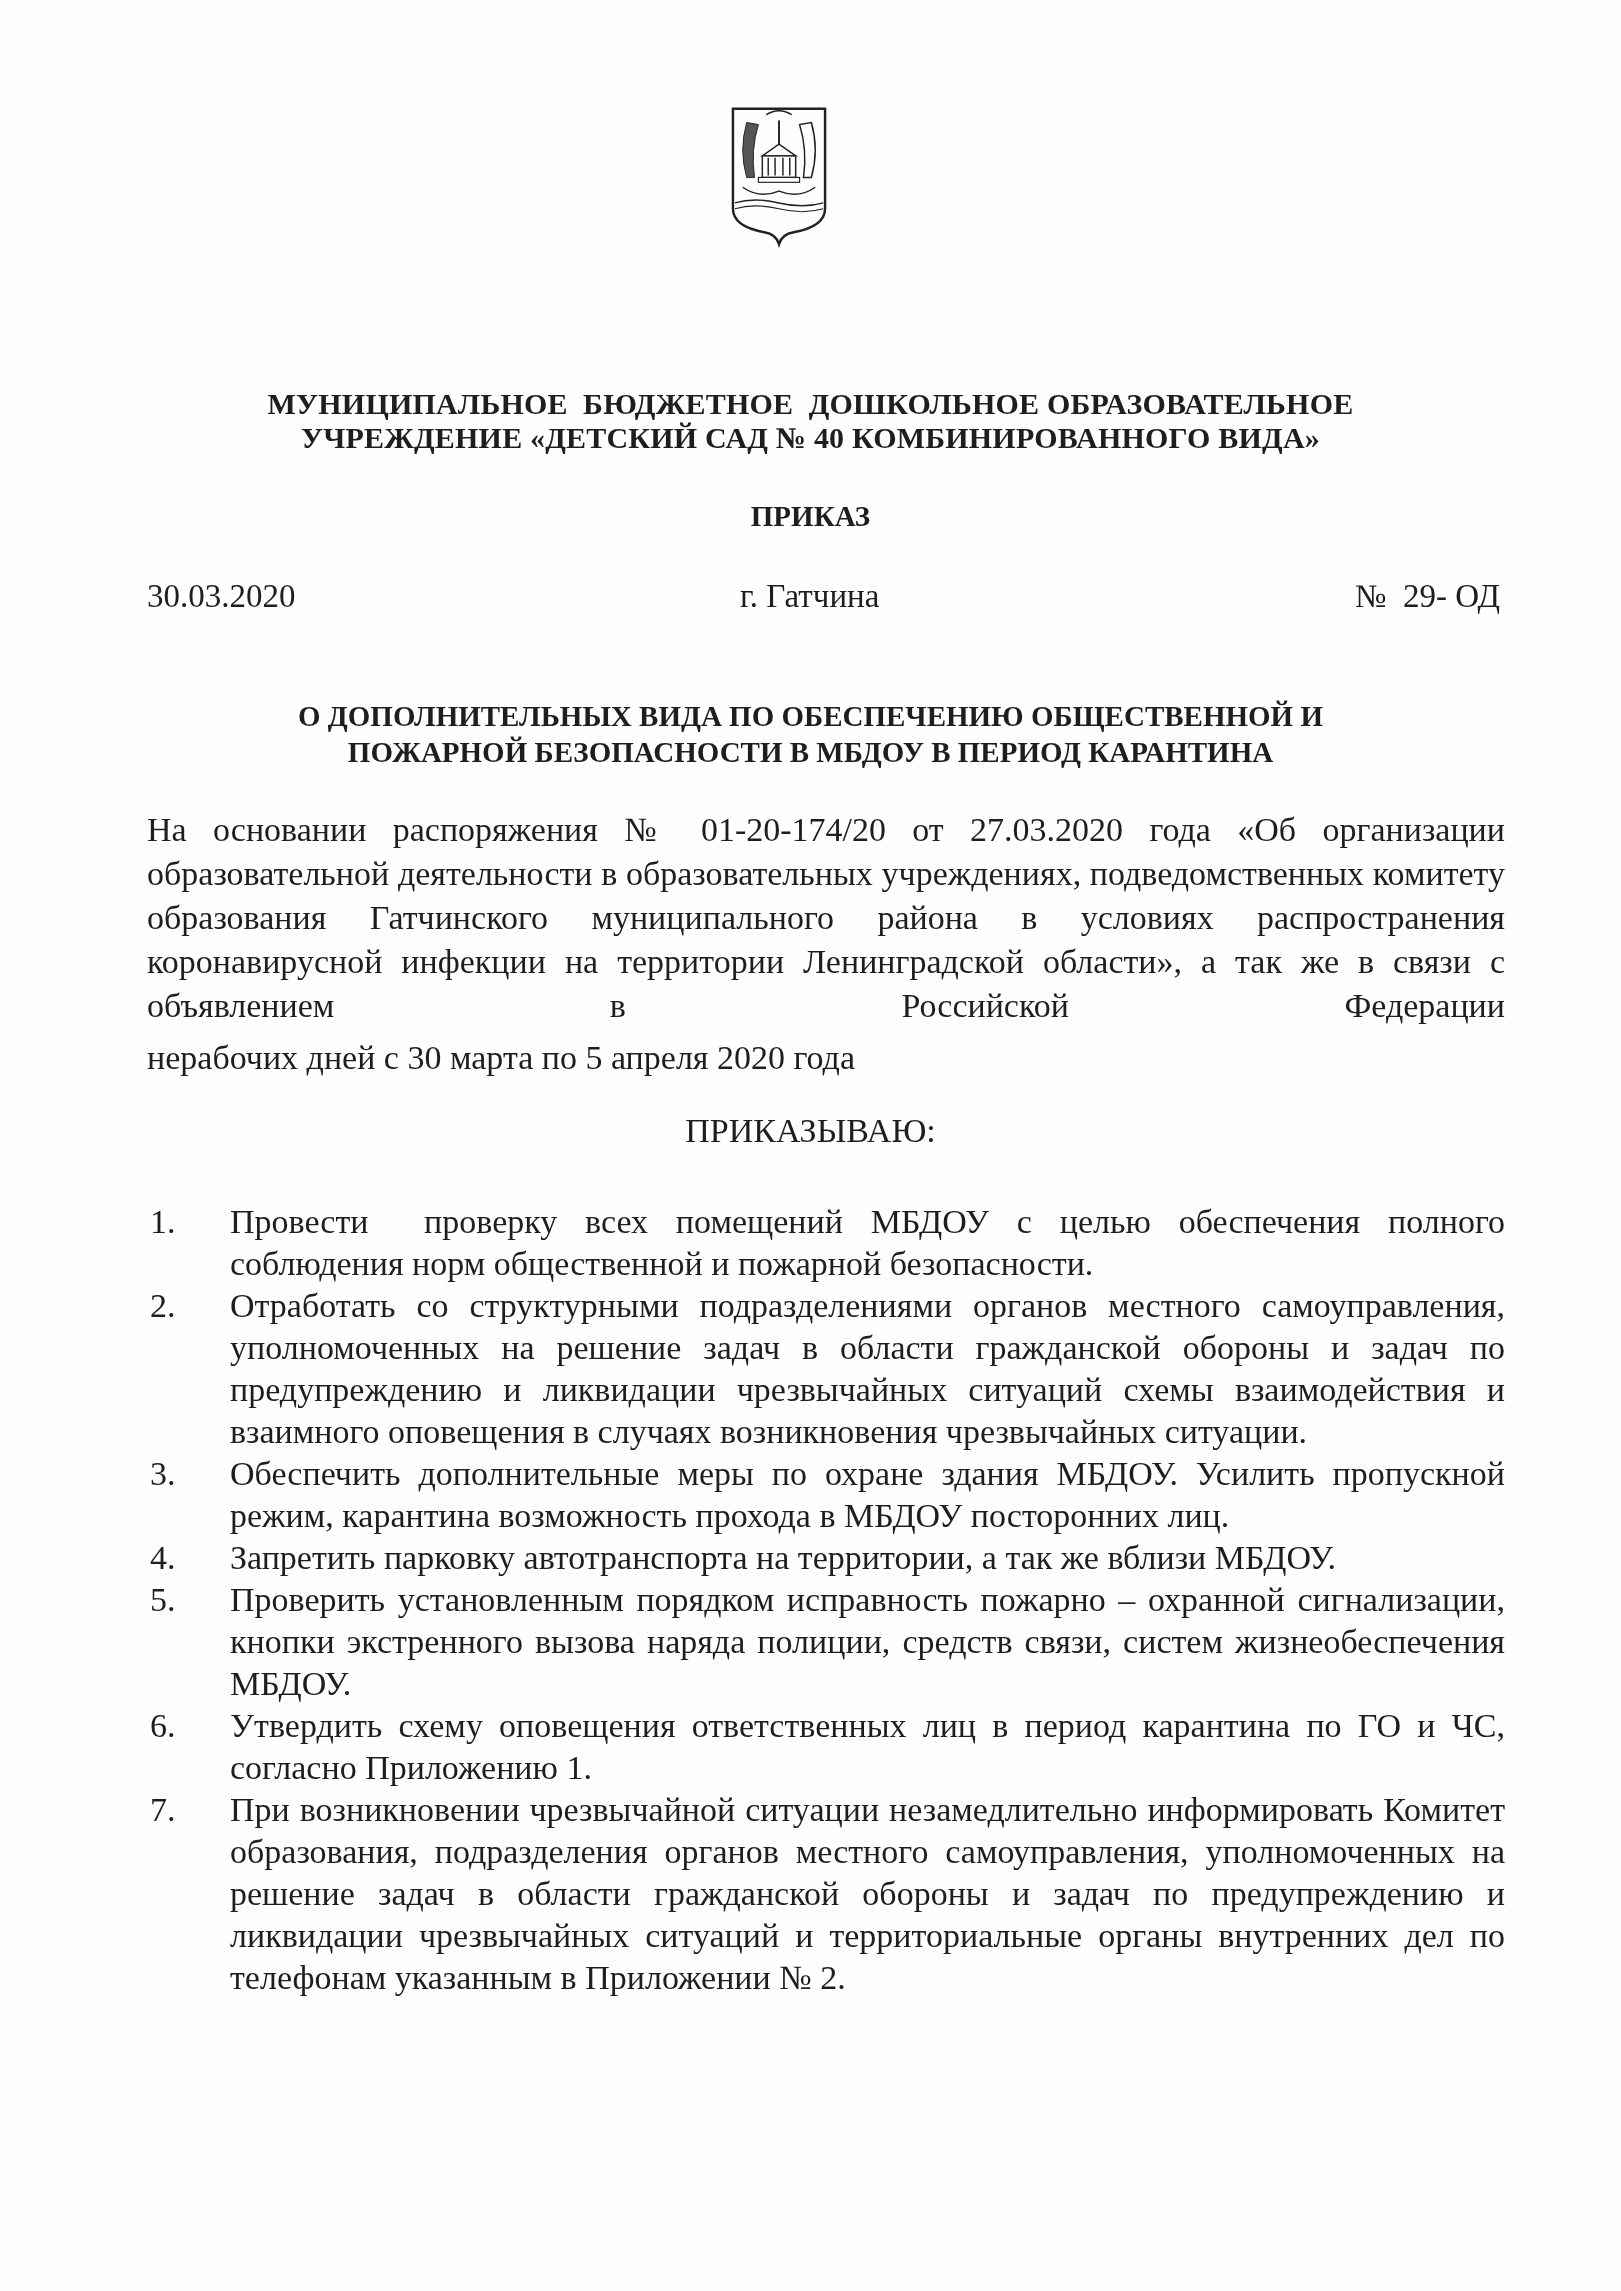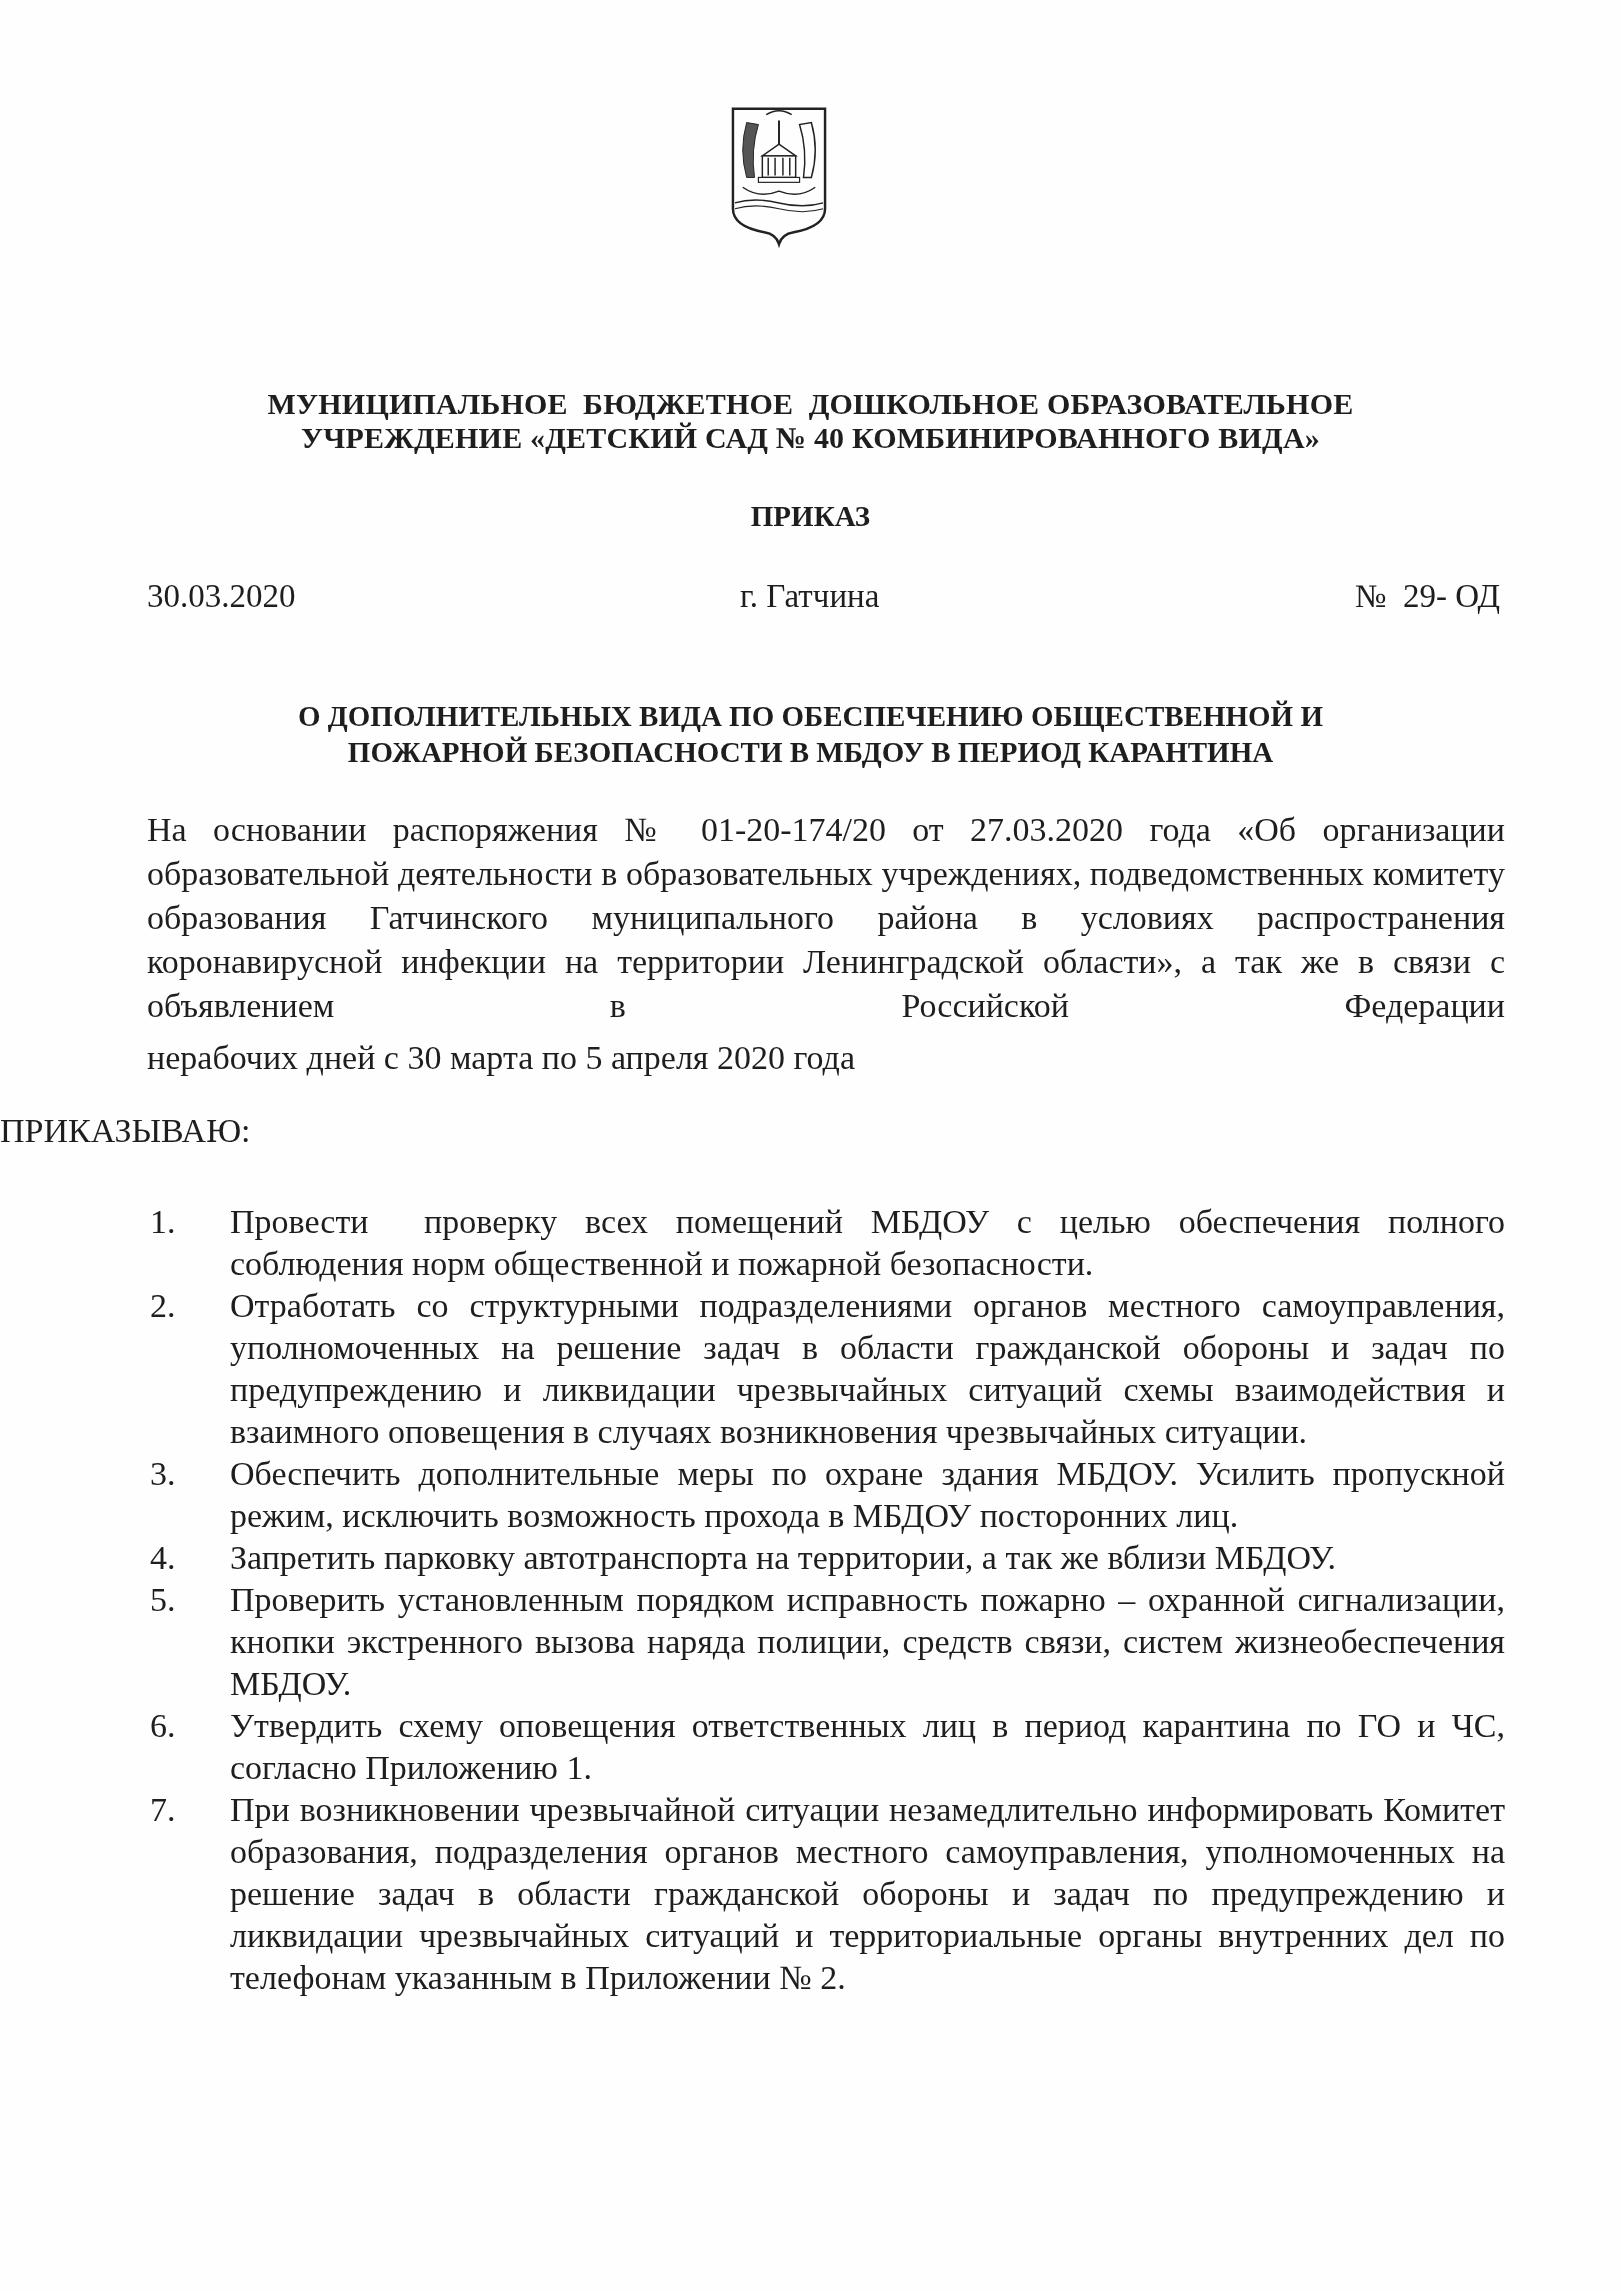--- a/index.html
+++ b/index.html
@@ -22,21 +22,21 @@
   .meta-city { position: absolute; left: 593px; top: 0; }
   .meta-num { position: absolute; right: 0; top: 0; }
 
   .subject { position: absolute; top: 698px; left: 0; width: 1621px; text-align: center;
              font-weight: bold; font-size: 29px; line-height: 36px; }
 
   .preamble { position: absolute; top: 808px; left: 147px; width: 1358px; font-size: 34px;
               line-height: 44px; text-align: justify; }
   .preamble .last { text-align: left; margin-top: 8px; }
 
-  .order-verb { position: absolute; top: 1112px; left: 0; width: 1621px; text-align: left;
+  .order-verb { position: absolute; top: 1112px; left: 0; width: 1621px; text-align: center;
                 font-size: 34px; }
 
   .items { position: absolute; top: 1201px; left: 147px; width: 1358px; margin: 0; padding: 0;
            list-style: none; font-size: 34px; line-height: 42px; }
   .item { position: relative; padding-left: 83px; text-align: justify; }
   .item-num { position: absolute; left: 2.9px; top: 0; }
 </style>
 </head>
 <body>
 
@@ -90,21 +90,21 @@
     <li class="item">
       <span class="item-num">1.</span>
       <span style="white-space:pre-wrap;">Провести  проверку всех помещений МБДОУ с целью обеспечения полного соблюдения норм общественной и пожарной безопасности.</span>
     </li>
     <li class="item">
       <span class="item-num">2.</span>
       <span>Отработать со структурными подразделениями органов местного самоуправления, уполномоченных на решение задач в области гражданской обороны и задач по предупреждению и ликвидации чрезвычайных ситуаций схемы взаимодействия и взаимного оповещения в случаях возникновения чрезвычайных ситуации.</span>
     </li>
     <li class="item">
       <span class="item-num">3.</span>
-      <span>Обеспечить дополнительные меры по охране здания МБДОУ. Усилить пропускной режим, исключить возможность прохода в МБДОУ посторонних лиц.</span>
+      <span>Обеспечить дополнительные меры по охране здания МБДОУ. Усилить пропускной режим, карантина возможность прохода в МБДОУ посторонних лиц.</span>
     </li>
     <li class="item">
       <span class="item-num">4.</span>
       <span>Запретить парковку автотранспорта на территории, а так же вблизи МБДОУ.</span>
     </li>
     <li class="item">
       <span class="item-num">5.</span>
       <span>Проверить установленным порядком исправность пожарно – охранной сигнализации, кнопки экстренного вызова наряда полиции, средств связи, систем жизнеобеспечения МБДОУ.</span>
     </li>
     <li class="item">

